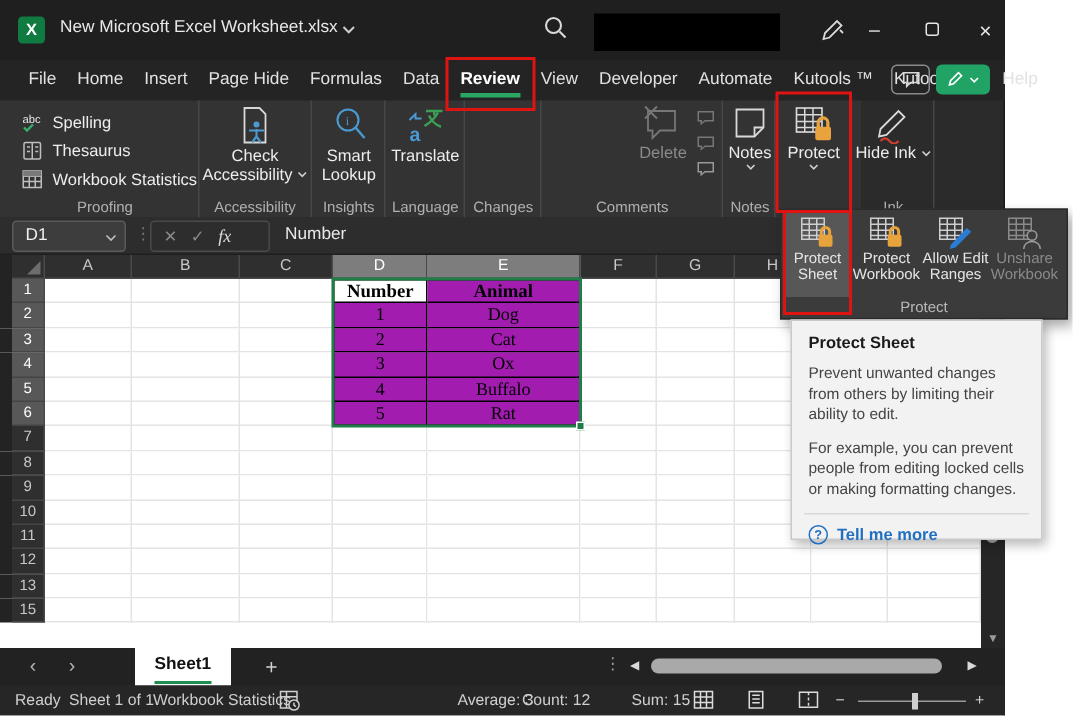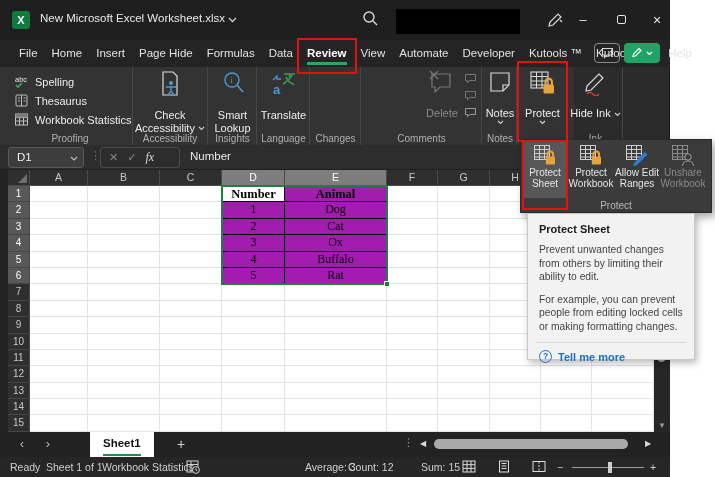--- a/index.html
+++ b/index.html
@@ -36,21 +36,21 @@
     display:flex;align-items:center;justify-content:center;gap:3px;}
 
   
   #ribbon{position:absolute;left:0;top:67px;width:574px;height:78px;background:#333;}
   .rgroup{position:absolute;top:0;height:78px;border-right:1px solid #474747;}
   .rlabel{position:absolute;left:0;right:0;bottom:1px;text-align:center;font-size:10px;color:#b0b0b0;white-space:nowrap;}
   .rsmalls{padding:5px 0 0 6px;}
   .rsmall{display:flex;align-items:center;gap:5px;height:19px;color:#ededed;font-size:11px;white-space:nowrap;}
   .rbig{position:absolute;left:0;right:0;top:3px;display:flex;flex-direction:column;align-items:center;
     color:#ededed;font-size:11px;text-align:center;line-height:1.15;}
-  .rbig .blbl{margin-top:11px;}
+  .rbig .blbl{margin-top:0;}
   .dis{color:#8a8a8a;}
   #collapse-chev{position:absolute;left:645px;top:124px;}
 
   
   #fbar{position:absolute;left:0;top:145px;width:670px;height:25px;background:#2d2d2d;border-bottom:1px solid #1f1f1f;}
   #namebox{position:absolute;left:8px;top:2px;width:76px;height:21px;background:#3d3d3d;border:1px solid:#5a5a5a;
     border:1px solid #5a5a5a;border-radius:3px;color:#f0f0f0;font-size:11.5px;line-height:19px;padding-left:8px;}
   #namebox .chev{position:absolute;right:5px;top:8px;}
   #fbar-dots{position:absolute;left:90px;top:4px;color:#777;font-size:11px;}
   #fxbox{position:absolute;left:100px;top:2px;width:80px;height:21px;border:1px solid #4a4a4a;border-radius:3px;
@@ -167,22 +167,22 @@
   <div id="menubar">
     <div id="menu-tabs">
           <div class="mtab"><span>File</span></div>
           <div class="mtab"><span>Home</span></div>
           <div class="mtab"><span>Insert</span></div>
           <div class="mtab"><span>Page Hide</span></div>
           <div class="mtab"><span>Formulas</span></div>
           <div class="mtab"><span>Data</span></div>
           <div class="mtab active"><span>Review</span><i class="tab-underline"></i><i class="red-frame"></i></div>
           <div class="mtab"><span>View</span></div>
+          <div class="mtab"><span>Developer</span></div>
           <div class="mtab"><span>Automate</span></div>
-          <div class="mtab"><span>Developer</span></div>
           <div class="mtab"><span>Kutools ™</span></div>
           <div class="mtab"><span>Kutools Plu</span></div>
           <div class="mtab"><span>Help</span></div>
         </div>
     <div id="comment-btn">
       <svg width="13" height="12" viewBox="0 0 13 12">
             <path d="M1.5 1.5h10v6.5H6l-2.5 2.5V8H1.5z" stroke="#d9d9d9" stroke-width="1.1" fill="none"></path>
           </svg>
     </div>
     <div id="share-btn">
@@ -548,34 +548,20 @@
           <div class="gc" style="width:63px"></div>
           <div class="gc" style="width:102px"></div>
           <div class="gc" style="width:51px"></div>
           <div class="gc" style="width:52px"></div>
           <div class="gc" style="width:51px"></div>
           <div class="gc" style="width:51px"></div>
           <div class="gc" style="width:62px"></div>
         </div>
         <div class="grow">
           <div class="gsp"></div>
-          <div class="grh">14</div>
-          <div class="gc" style="width:58px"></div>
-          <div class="gc" style="width:72px"></div>
-          <div class="gc" style="width:62px"></div>
-          <div class="gc" style="width:63px"></div>
-          <div class="gc" style="width:102px"></div>
-          <div class="gc" style="width:51px"></div>
-          <div class="gc" style="width:52px"></div>
-          <div class="gc" style="width:51px"></div>
-          <div class="gc" style="width:51px"></div>
-          <div class="gc" style="width:62px"></div>
-        </div>
-        <div class="grow">
-          <div class="gsp"></div>
           <div class="grh">15</div>
           <div class="gc" style="width:58px"></div>
           <div class="gc" style="width:72px"></div>
           <div class="gc" style="width:62px"></div>
           <div class="gc" style="width:63px"></div>
           <div class="gc" style="width:102px"></div>
           <div class="gc" style="width:51px"></div>
           <div class="gc" style="width:52px"></div>
           <div class="gc" style="width:51px"></div>
           <div class="gc" style="width:51px"></div>

